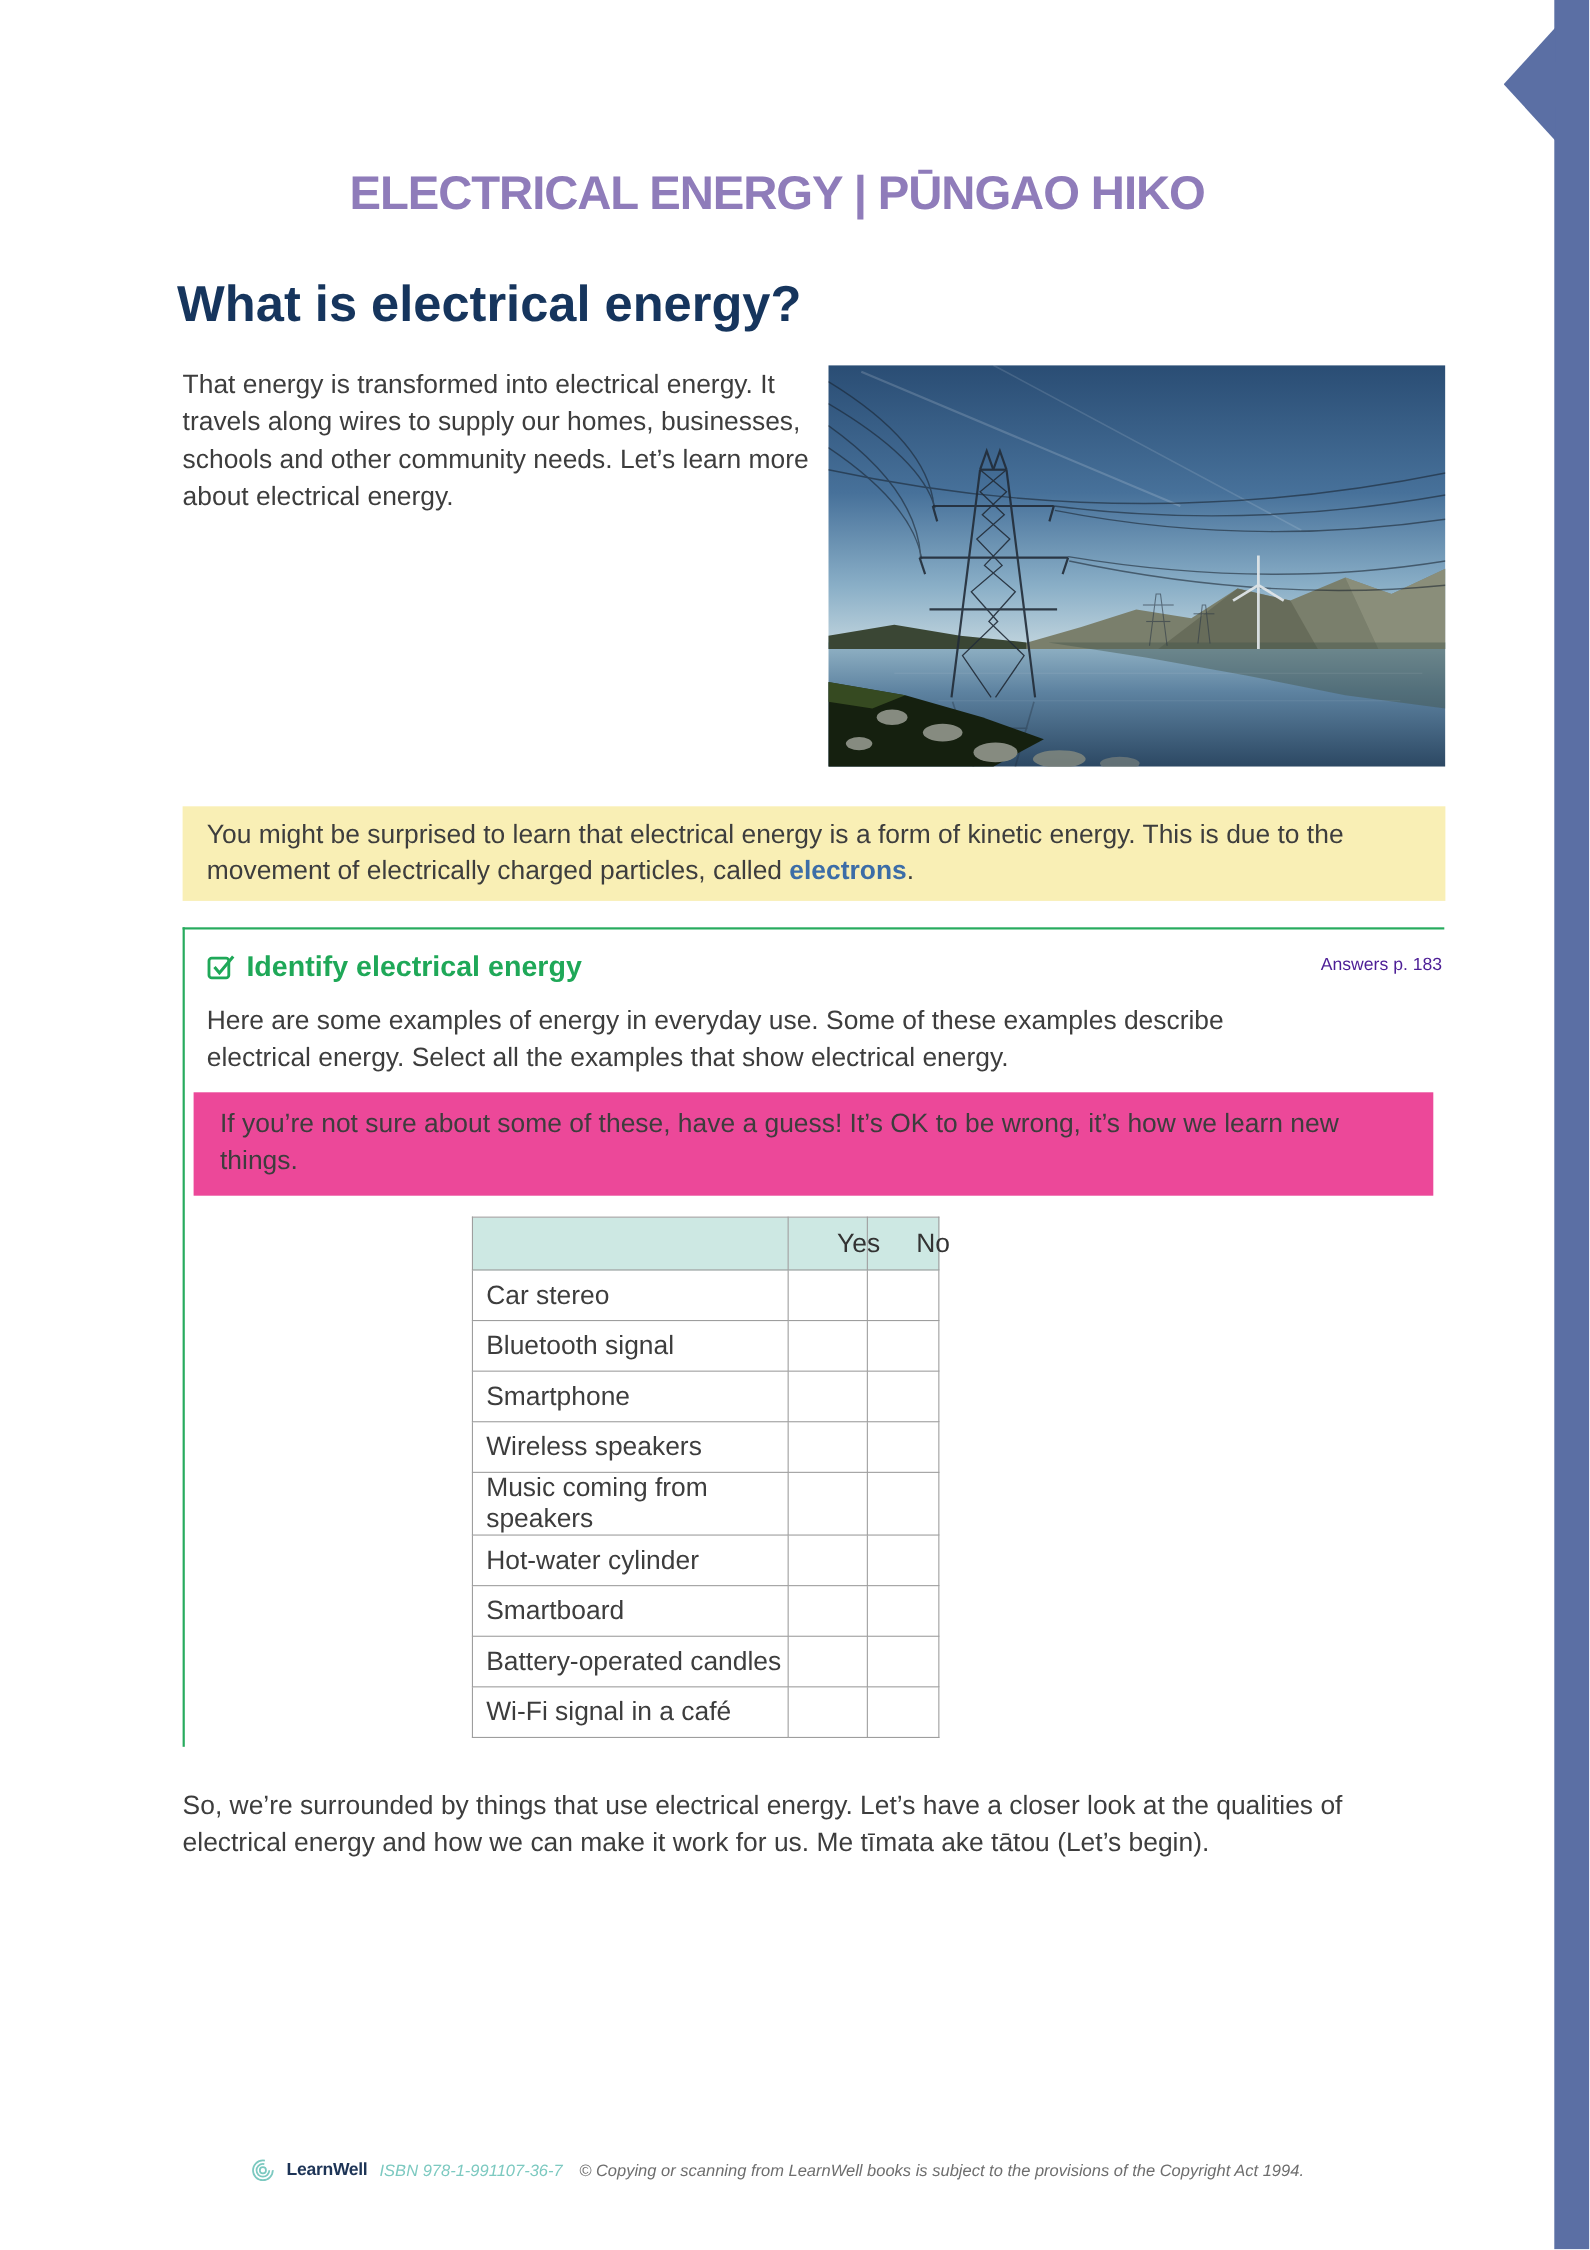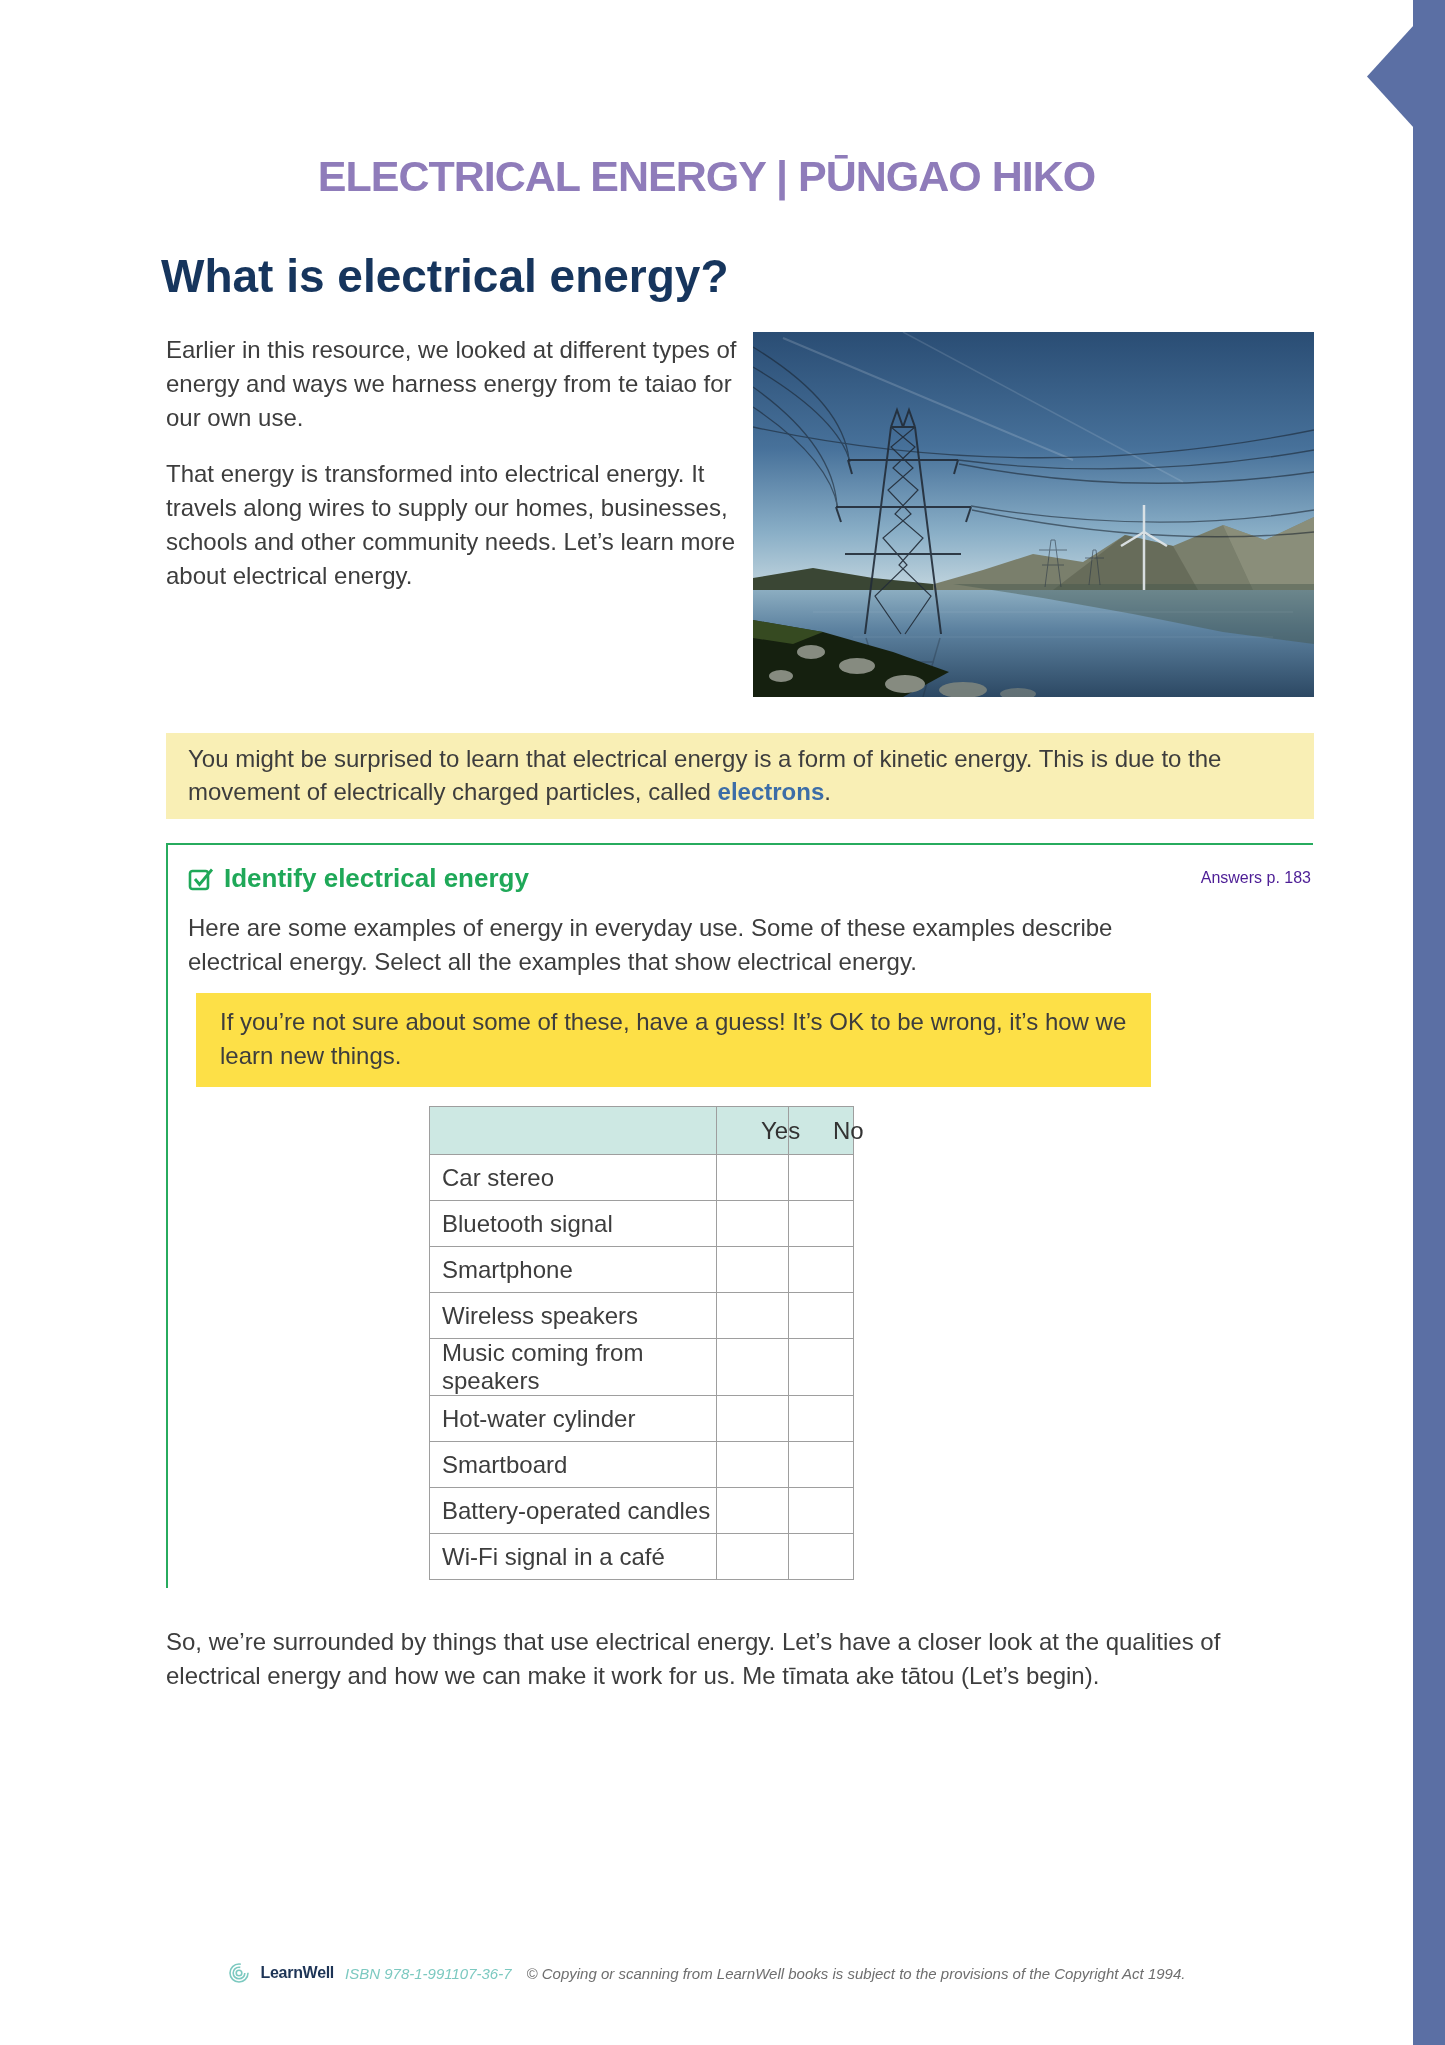--- a/index.html
+++ b/index.html
@@ -33,21 +33,21 @@
   
   .activity { position:absolute; left:166px; top:843px; width:1147px; height:745px;
     border-top:2px solid #27ab5e; border-left:2px solid #27ab5e; }
   .activity-head { display:flex; justify-content:space-between; align-items:flex-start;
     margin:18px 2px 0 20px; }
   .activity-title-wrap { display:flex; align-items:center; gap:10px; }
   .check-icon svg { display:block; width:26px; height:26px; }
   .activity-title { font-size:26px; font-weight:700; color:#1fa858; }
   .answers { font-size:16px; color:#4c1d95; padding-top:6px; }
   .activity-intro { margin:17px 0 0 20px; width:950px; font-size:24px; line-height:34px; }
-  .tip { margin:14px 0 0 28px; width:955px; background:#fde047; padding:12px 24px 14px 24px; }
+  .tip { margin:14px 0 0 8px; width:1127px; background:#ec4899; padding:12px 24px 14px 24px; }
   .tip span { display:block; max-width:1040px; font-size:24px; line-height:34px; }
 
   
   table.quiz { margin:19px 0 0 261px; border-collapse:collapse; table-layout:fixed; width:424px; }
   table.quiz th, table.quiz td { border:1px solid #9e9e9e; font-weight:400; }
   table.quiz th { height:48px; background:#cde8e3; font-size:24px; color:#333; text-align:center;padding-left:44px; }
   table.quiz td { height:46px; font-size:24px; color:#3d3d3d; }
   table.quiz td.lbl { padding-left:12px; }
   table.quiz col.c-label { width:287px; }
   table.quiz col.c-yes  { width:72px; }
@@ -69,21 +69,20 @@
 <div class="page">
 
   <div class="side-strip"></div>
   <div class="side-arrow"></div>
 
   <div class="kicker">ELECTRICAL ENERGY | PŪNGAO HIKO</div>
 
   <h1 class="h1">What is electrical energy?</h1>
 
   <div class="intro">
-    <p>Earlier in this resource, we looked at different types of energy and ways we harness energy from te taiao for our own use.</p>
     <p>That energy is transformed into electrical energy. It travels along wires to supply our homes, businesses, schools and other community needs. Let’s learn more about electrical energy.</p>
   </div>
 
   <div class="photo">
     <svg viewBox="0 0 561 365" preserveAspectRatio="none">
       <defs>
         <linearGradient id="sky" x1="0" y1="0" x2="0" y2="1">
           <stop offset="0" stop-color="#2a4d74"></stop>
           <stop offset="0.45" stop-color="#47719a"></stop>
           <stop offset="0.78" stop-color="#8aafc7"></stop>

